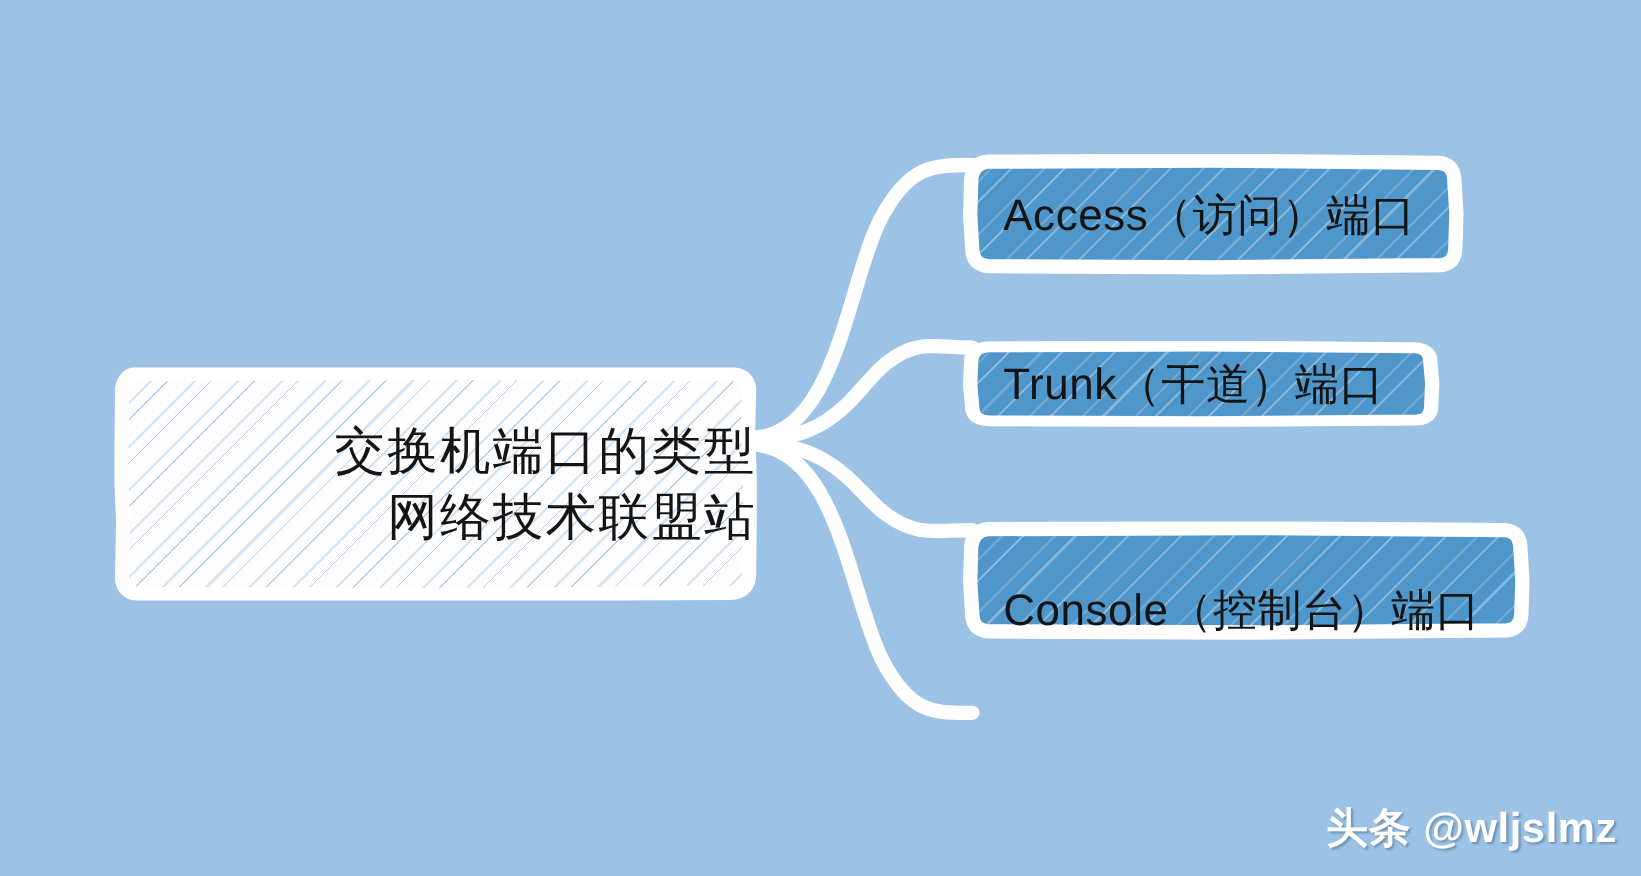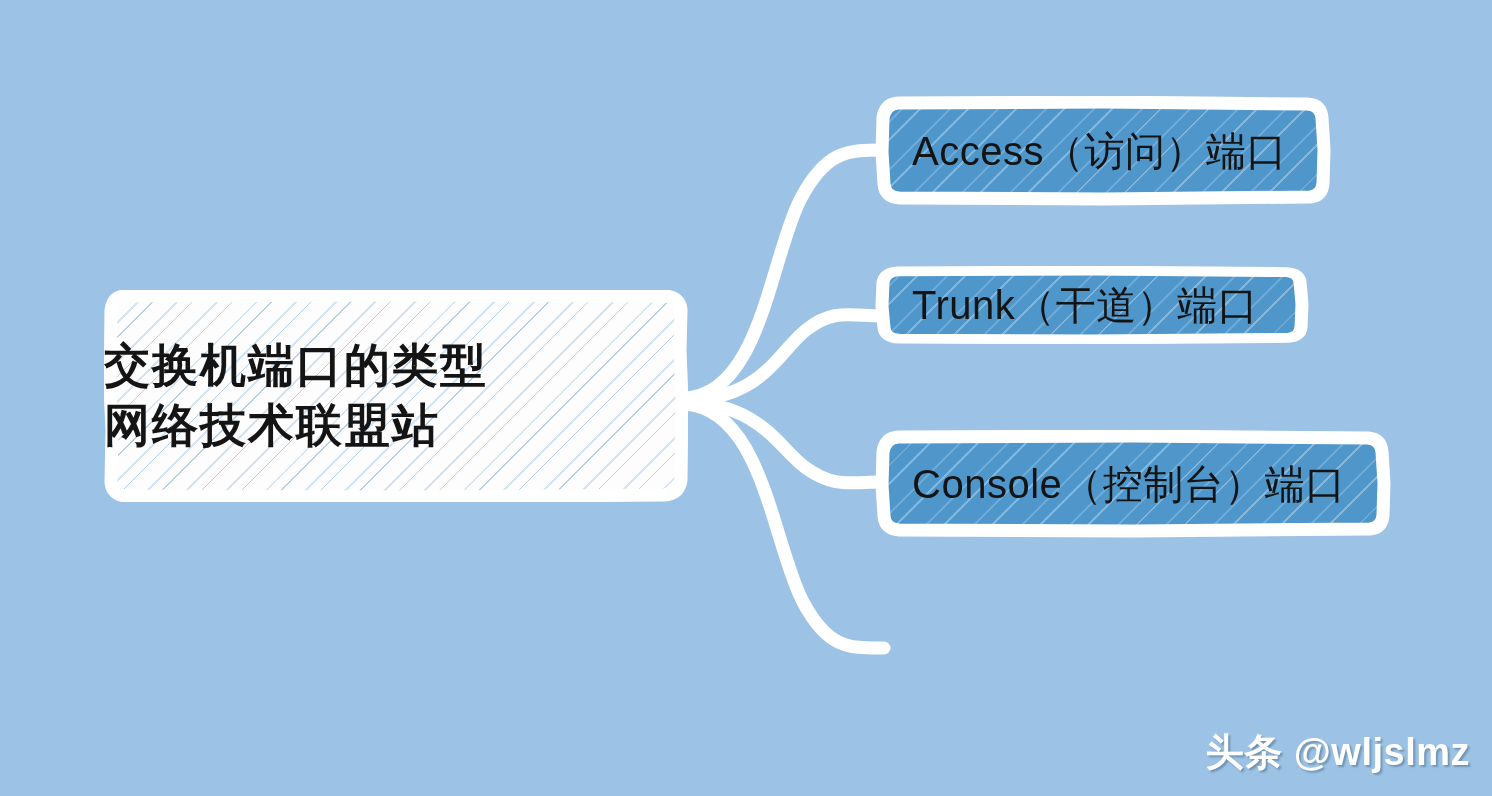--- a/index.html
+++ b/index.html
@@ -24,20 +24,21 @@
     height: 796px;
     pointer-events: none;
   }
 
   
   .node {
     position: absolute;
     box-sizing: border-box;
     display: flex;
     align-items: center;
+    margin-top: 44px;
   }
   .node-shape {
     position: absolute;
     left: 0; top: 0;
     width: 100%;
     height: 100%;
   }
   .node-label {
     position: relative;
     z-index: 3;
@@ -73,22 +74,22 @@
       ),
       #fdfdfd;
     border-radius: 16px;
   }
   .root-border {
     position: absolute;
     left: 0; top: 0;
     width: 100%; height: 100%;
   }
   #root-node .node-label {
-    text-align: left;
-    font-weight: 700;
+    text-align: right;
+    font-weight: 400;
     font-size: 46px;
     line-height: 1.30;
     letter-spacing: 2px;
   }
   .root-line { display: block; }
 
   
   .leaf .leaf-fill {
     position: absolute;
     left: 7px; top: 7px;
@@ -117,21 +118,21 @@
   }
   .leaf .node-label {
     padding-left: 38px;
     font-size: 40px;
     letter-spacing: 0.5px;
     font-weight: 400;
   }
 
   #node-access  { left: 874px; top: 96px;  width: 458px; height: 110px; }
   #node-trunk   { left: 874px; top: 266px; width: 436px; height: 78px; }
-  #node-console { left: 874px; top: 430px; width: 518px; height: 108px; }
+  #node-console { left: 874px; top: 430px; width: 518px; height: 108px; align-items: flex-end; }
   #node-uplink  { left: 874px; top: 596px; width: 444px; height: 104px; }
 
   
   #watermark {
     position: absolute;
     right: 22px;
     bottom: 18px;
     color: #ffffff;
     font-size: 38px;
     font-weight: 700;

